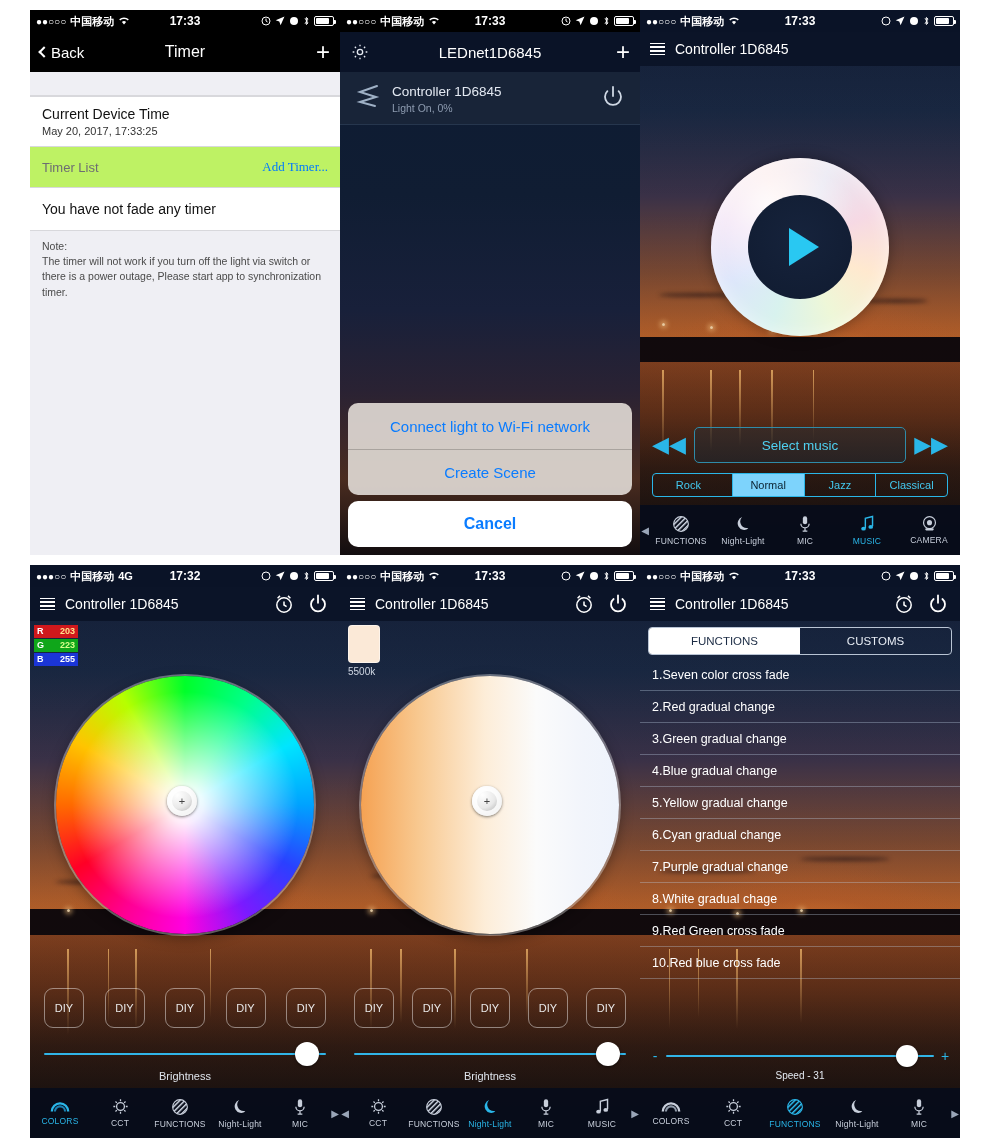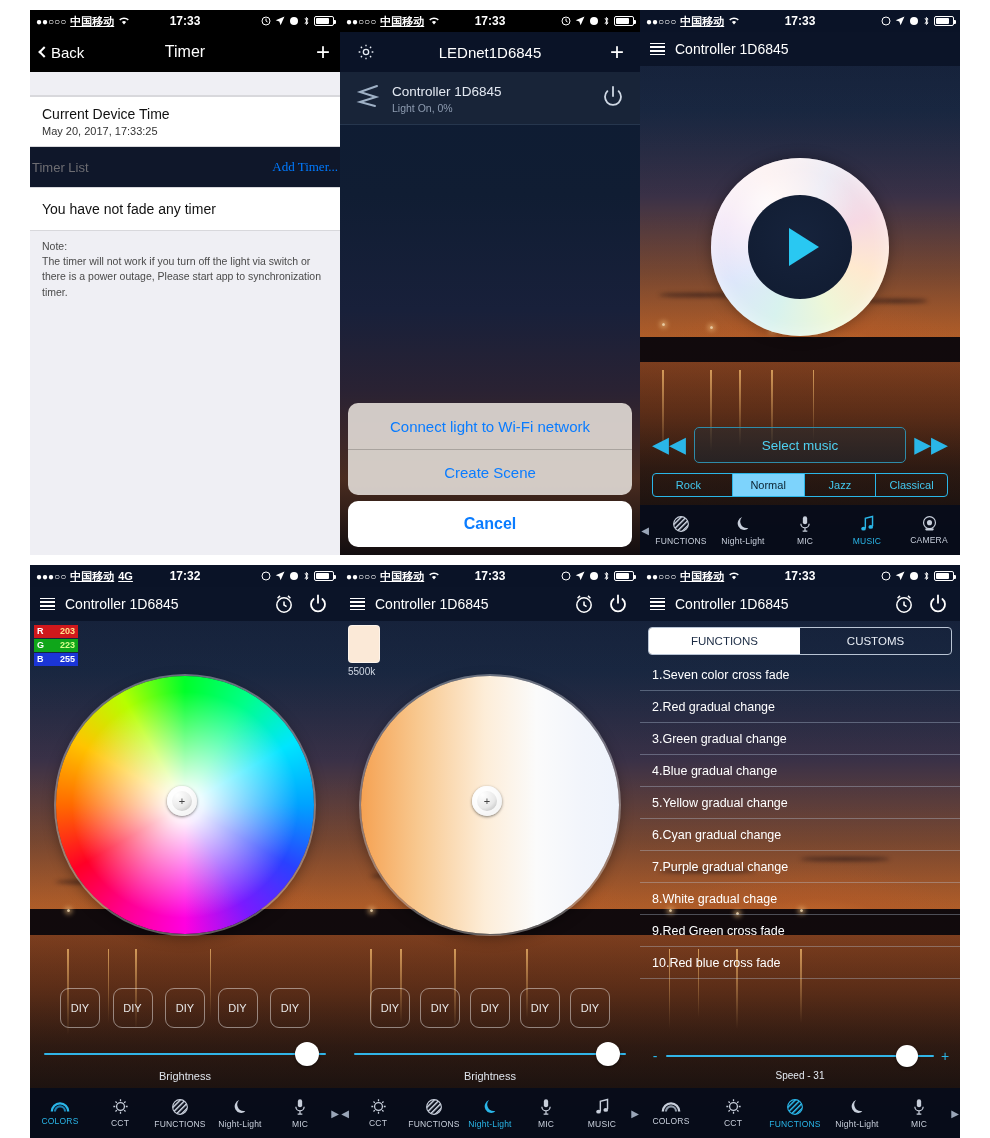--- a/index.html
+++ b/index.html
@@ -25,21 +25,21 @@
   .p4{grid-area:p4;} .p5{grid-area:p5;} .p6{grid-area:p6;}
 
   
   .statusbar {
     height: 22px; display:flex; align-items:center;
     padding: 0 6px; font-size: 11px; font-weight: bold;
     color:#fff; position:relative; flex:0 0 auto;
   }
   .sb-left { display:flex; align-items:center; gap:4px; }
   .dots { letter-spacing:0px; font-size:10px; }
-  .carrier { font-size:11px;text-decoration:underline; }
+  .carrier { font-size:11px; }
   .sb-time {
     position:absolute; left:0; right:0; text-align:center;
     font-size:12px; font-weight:bold; pointer-events:none;
   }
   .sb-right { margin-left:auto; display:flex; align-items:center; gap:4px; font-size:10px; z-index:2;}
   .battery {
     width:20px; height:10px; border:1px solid currentColor; border-radius:2px;
     position:relative; display:inline-block;
   }
   .battery::after{content:"";position:absolute;right:-3px;top:3px;width:2px;height:4px;background:currentColor;border-radius:0 1px 1px 0;}
@@ -53,21 +53,21 @@
     padding:0 10px; position:relative;
   }
   .navbar-dark .nav-title{position:absolute;left:0;right:0;text-align:center;font-size:16px;font-weight:500;}
   .back-btn{display:flex;align-items:center;gap:3px;font-size:15px;z-index:2;}
   .chev-left{display:inline-block;width:8px;height:8px;border-left:2px solid #fff;border-bottom:2px solid #fff;transform:rotate(45deg);}
   .plus-btn{margin-left:auto;font-size:24px;line-height:1;font-weight:300;z-index:2;}
   .gap-bar{height:24px;background:#efeff4;border-bottom:1px solid #d8d8dc;}
   .cell-white{background:#fff;padding:9px 12px;border-bottom:1px solid #d8d8dc;border-top:1px solid #d8d8dc;}
   .cell-title{font-size:14px;color:#111;}
   .cell-sub{font-size:11px;color:#333;margin-top:3px;}
-  .section-head{background:#0f172a;padding:12px 2px;display:flex;align-items:center;border-bottom:1px solid #d8d8dc;}
+  .section-head{background:#bef264;padding:12px 12px;display:flex;align-items:center;border-bottom:1px solid #d8d8dc;}
   .section-head .lbl{font-size:13px;color:#6d6d72;}
   .section-head .act{margin-left:auto;font-size:13px;color:#007aff;font-family:Liberation Serif, serif;}
   .empty-row{background:#fff;padding:13px 12px;font-size:14px;color:#111;border-bottom:1px solid #d8d8dc;}
   .note{padding:8px 12px;font-size:10.5px;line-height:1.45;color:#4a4a4a;background:#efeff4;}
 
   
   .night-bg{position:absolute;inset:0;
     background:
       linear-gradient(180deg,#0d1b33 0%, #101d33 34%, #18203a 55%, #2a2233 70%, #4a2c20 86%, #120d0f 100%);
   }
@@ -81,21 +81,21 @@
   .sunset .horizon{position:absolute;left:0;right:0;top:60%;height:5%;background:#120a0c;filter:blur(0.5px);}
   .sunset .water{position:absolute;left:0;right:0;top:64.5%;bottom:0;
     background:linear-gradient(180deg,#8a4420 0%,#6b3419 25%,#3b2014 55%,#15100f 100%);}
   .sunset .refl{position:absolute;width:1.5px;background:linear-gradient(180deg,rgba(255,190,110,.85),rgba(255,140,60,0));}
   .sunset .lamp{position:absolute;width:3px;height:3px;border-radius:50%;background:rgba(255,225,180,.95);box-shadow:0 0 5px 2px rgba(255,200,130,.7);}
   .sunset .veil{position:absolute;inset:0;background:linear-gradient(180deg,rgba(8,14,28,.25) 0%,rgba(8,14,28,0) 35%,rgba(8,10,16,.15) 75%,rgba(5,7,12,.45) 100%);}
 
   
   .p2 .screen{position:relative;width:100%;height:100%;background:#0b1528;display:flex;flex-direction:column;overflow:hidden;}
   .p2 .statusbar{background:#000;z-index:3;}
-  .navbar-trans{height:40px;display:flex;align-items:center;padding:0 16px;position:relative;color:#fff;background:#0a1327;z-index:3;}
+  .navbar-trans{height:40px;display:flex;align-items:center;padding:0 10px;position:relative;color:#fff;background:#0a1327;z-index:3;}
   .navbar-trans .nav-title{position:absolute;left:0;right:0;text-align:center;font-size:15px;font-weight:500;}
   .gear{width:20px;height:20px;z-index:2;}
   .device-section{position:relative;z-index:3;}
   .dev-head{display:flex;align-items:center;gap:8px;padding:8px 12px;background:rgba(12,22,40,.92);border-bottom:1px solid rgba(120,160,200,.18);}
   .dev-head .lbl{color:#2e9fb8;font-size:13px;}
   .bulb{width:14px;height:18px;}
   .chev-up{margin-left:auto;width:11px;height:11px;border-left:1.6px solid #b9c6d6;border-top:1.6px solid #b9c6d6;transform:rotate(45deg);}
   .dev-row{display:flex;align-items:center;gap:10px;padding:10px 12px;background:rgba(26,38,58,.85);border-bottom:1px solid rgba(120,160,200,.15);}
   .dev-name{color:#e3e9f2;font-size:13.5px;}
   .dev-state{color:#8d9bb0;font-size:10.5px;margin-top:2px;}
@@ -147,21 +147,21 @@
     box-shadow:0 1px 3px rgba(0,0,0,.5), inset 0 0 0 5px rgba(255,255,255,.85);
     display:flex;align-items:center;justify-content:center;font-size:9px;color:#555;
   }
   .wheel .knob::after{content:"+";font-size:11px;color:#444;}
 
   .cct-swatch{position:absolute;left:8px;top:4px;z-index:5;}
   .cct-swatch .sw{width:32px;height:38px;border-radius:4px;background:#fbe9d7;border:1px solid rgba(255,255,255,.5);}
   .cct-swatch .lbl{font-size:10px;color:#cfd6e2;margin-top:3px;}
 
   
-  .diy-row{display:flex;justify-content:space-between;padding:0 30px;margin-bottom:14px;z-index:4;align-items:center;}
+  .diy-row{display:flex;justify-content:space-between;padding:0 14px;margin-bottom:14px;z-index:4;align-items:center;}
   .diy{width:40px;height:40px;border-radius:9px;border:1px solid rgba(255,255,255,.45);
        display:flex;align-items:center;justify-content:center;color:#e8e8e8;font-size:11px;}
 
   
   .slider-wrap{padding:0 14px 4px 14px;z-index:4;}
   .slider{position:relative;height:24px;display:flex;align-items:center;}
   .slider .track{height:2.5px;background:#31b5e8;width:100%;border-radius:2px;}
   .slider .thumb{position:absolute;width:24px;height:24px;border-radius:50%;background:#fff;box-shadow:0 1px 3px rgba(0,0,0,.5);}
   .slider-label{text-align:center;font-size:11px;color:#dfe4ec;padding-bottom:6px;}
 

